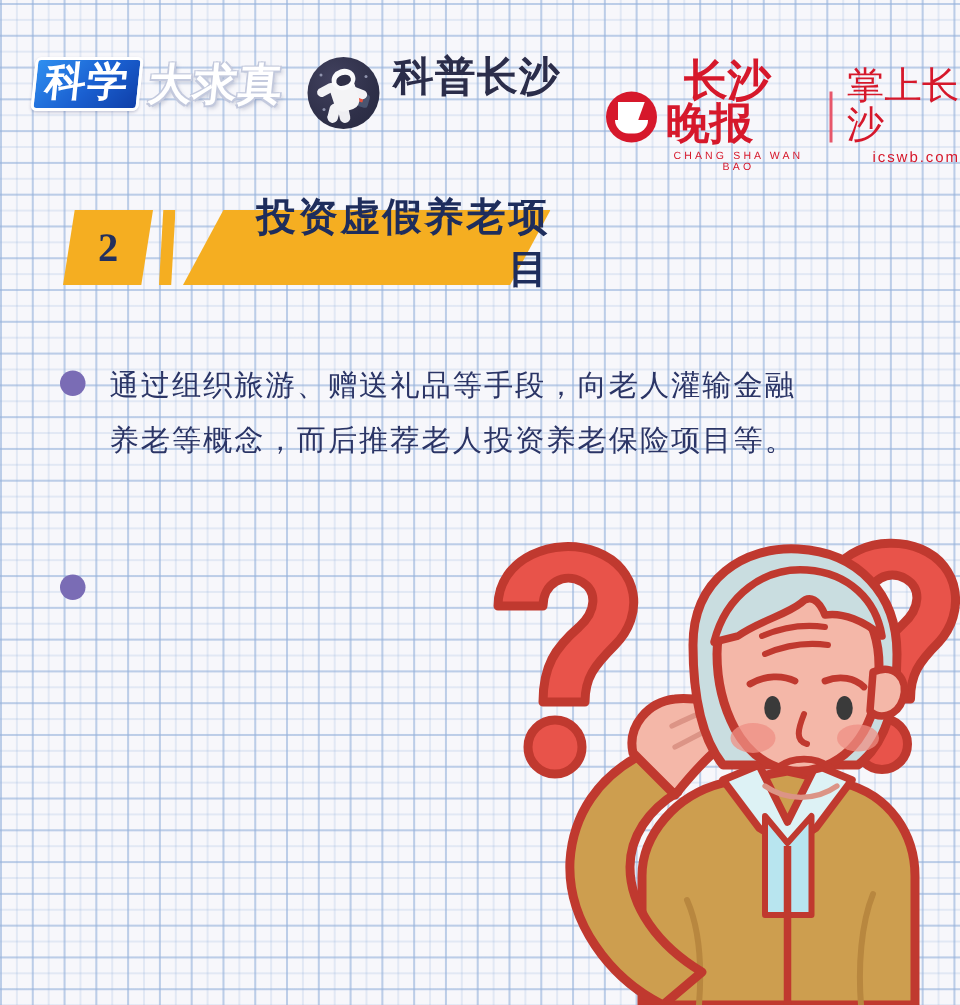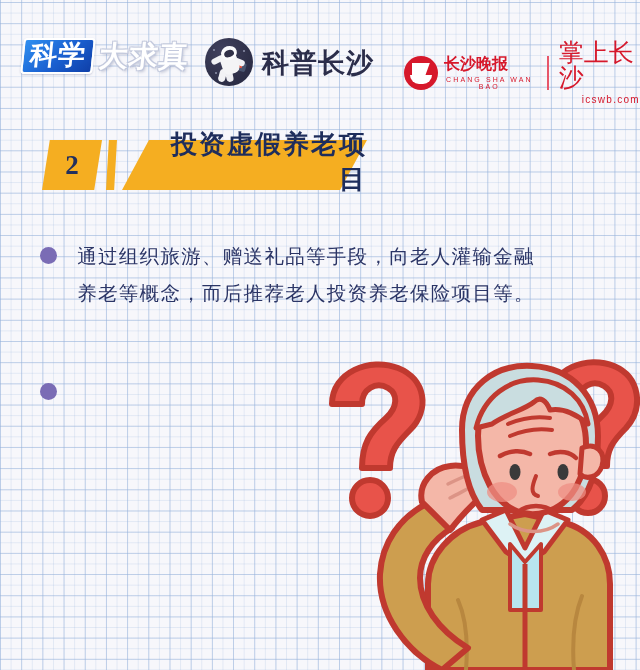--- a/index.html
+++ b/index.html
@@ -69,21 +69,20 @@
       1px -1px 0 #c3c9dd, -1px -1px 0 #c3c9dd,
       2px 2px 3px rgba(90,100,140,0.35);
     font-family: "DejaVu Sans", sans-serif;
   }
 
   
   .kp-logo {
     position: absolute;
     left: 205px; top: 8px;
     display: flex;
-    align-items: center;
   }
   .astro-circle {
     position: relative;
     width: 48px; height: 48px;
     border-radius: 50%;
     background: radial-gradient(circle at 35% 30%, #41415e 0%, #2f3049 60%, #262840 100%);
     overflow: hidden;
     flex: none;
   }
   .astro-body {
@@ -199,25 +198,26 @@
     content: "";
     position: absolute;
     left: 6px; top: 19px;
     width: 22px; height: 9px;
     background: #ffffff;
     border-radius: 0 0 11px 11px;
   }
   .csw-words { margin-left: 6px; }
   .csw-cn {
     color: #d6182b;
-    font-size: 16px;
+    font-size: 29px;
     font-weight: bold;
     letter-spacing: 0px;
     line-height: 1;
     font-family: Liberation Sans, sans-serif;
+    margin-left: 12px;
   }
   .csw-en {
     color: #d6182b;
     font-size: 7px;
     letter-spacing: 2.1px;
     margin-top: 3px;
     text-align: center;
     font-family: "Liberation Sans", sans-serif;
   }
   .csw-divider {
@@ -308,21 +308,21 @@
     background: #7a6cb5;
   }
   .bullet-text {
     margin-left: 33px;
     color: #2b3566;
     font-size: 19.5px;
     line-height: 37px;
     letter-spacing: 1.3px;
     font-family: "DejaVu Serif", "Liberation Serif", serif;
   }
-  #bullet-1 { left: 40px; top: 238px; width: 500px; text-align: center; }
+  #bullet-1 { left: 40px; top: 238px; width: 500px; }
   #bullet-1 .bullet-text { width: 466px; }
   #bullet-2 { left: 40px; top: 374px; width: 275px; }
   #bullet-2 .bullet-text { width: 238px; }
 
   
   #illustration {
     position: absolute;
     left: 310px; top: 352px;
     width: 330px; height: 318px;
   }

